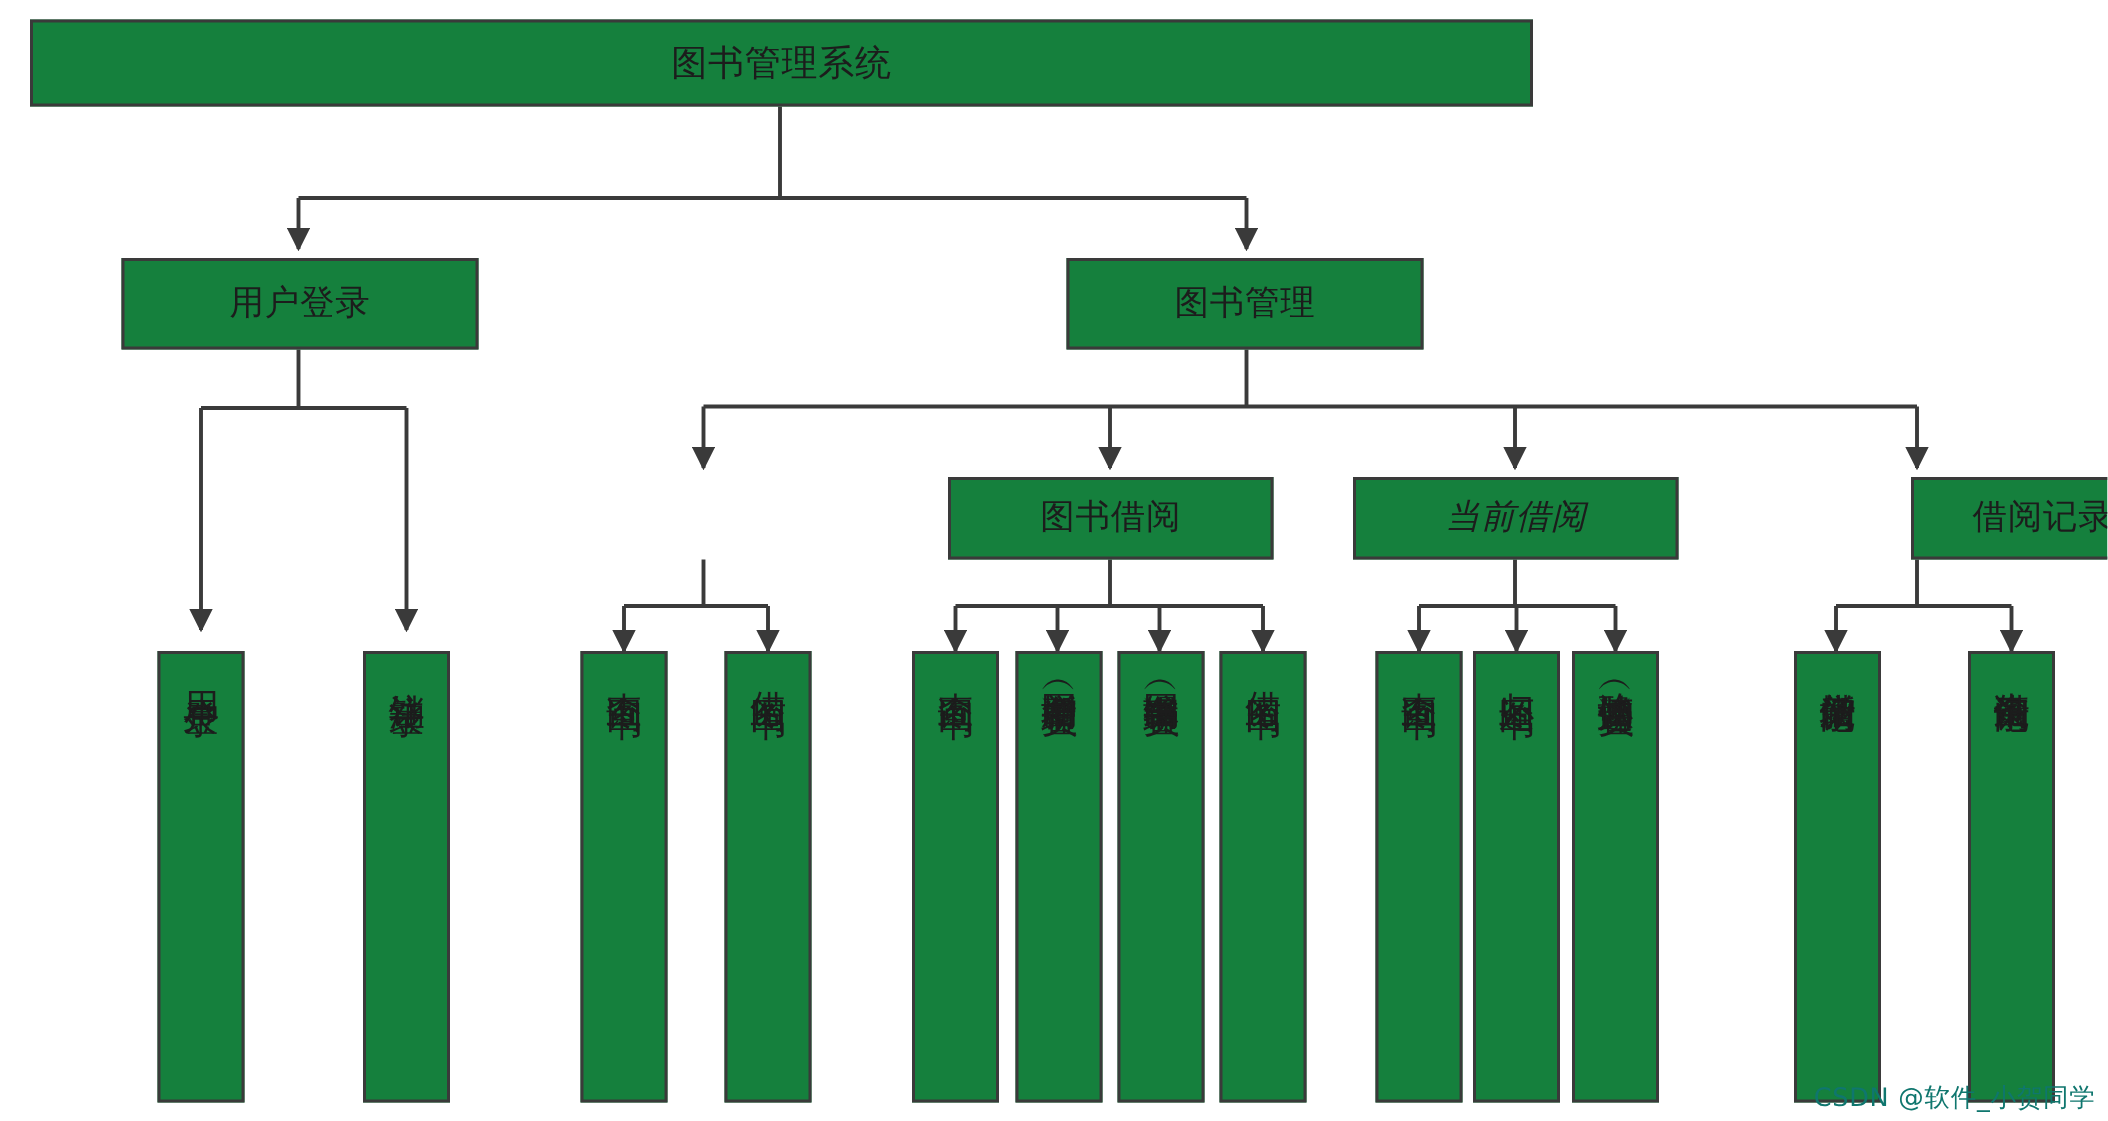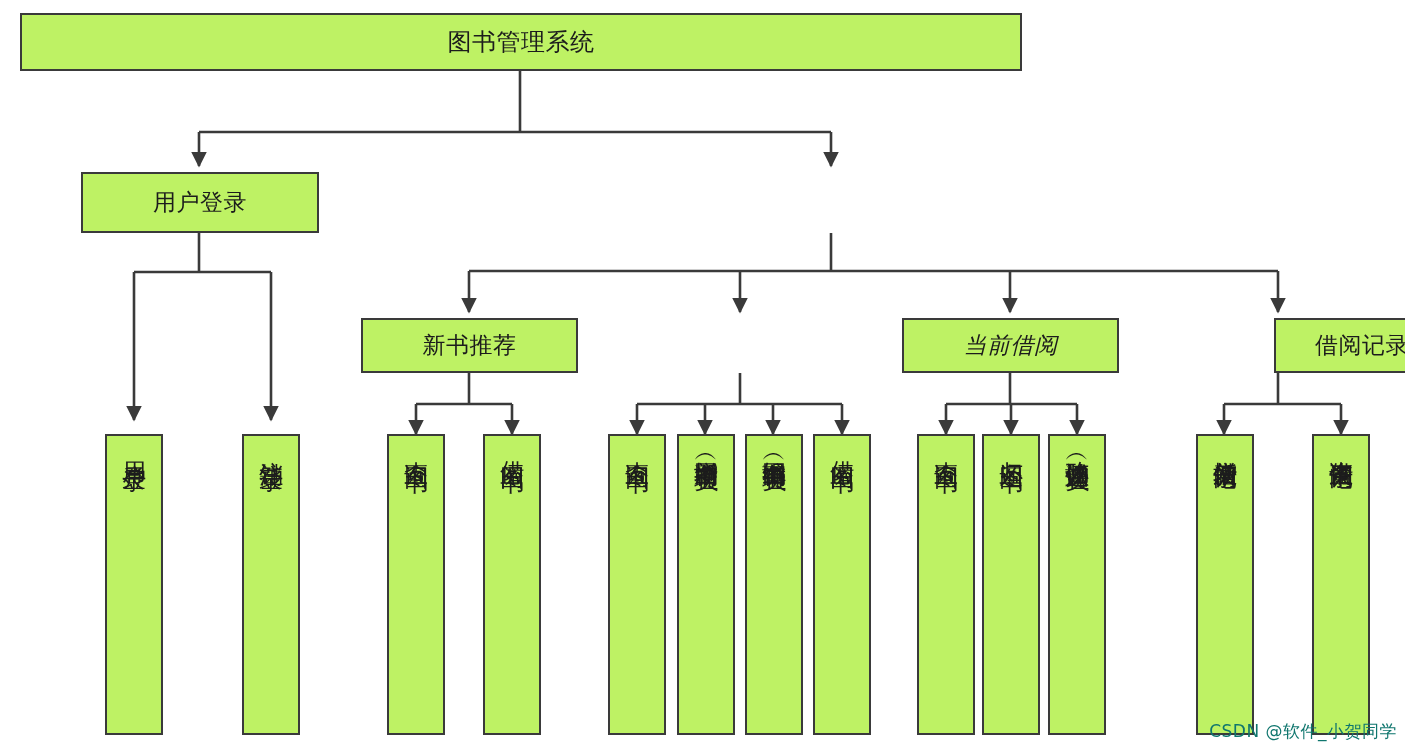--- a/index.html
+++ b/index.html
@@ -22,21 +22,21 @@
     position: absolute;
     left: 0;
     top: 0;
     width: 1405px;
     height: 747px;
     pointer-events: none;
   }
   .node {
     position: absolute;
     box-sizing: border-box;
-    background: #bef264;
+    background: #15803d;
     border: 2.5px solid #3a3a3a;
     display: flex;
     align-items: center;
     justify-content: center;
     overflow: hidden;
   }
   .node .label {
     color: #1c1c1c;
     text-align: center;
     line-height: 1.18;
@@ -132,25 +132,28 @@
   </svg>
 
   <div class="node horizontal root" style="left:20px; top:13px; width:1002px; height:58px;">
     <span class="label">图书管理系统</span>
   </div>
 
   <div class="node horizontal" style="left:81px; top:172px; width:238px; height:61px;">
     <span class="label">用户登录</span>
   </div>
 
-
-  <div class="node horizontal" style="left:361px; top:318px; width:217px; height:55px;">
-    <span class="label">新书推荐</span>
-  </div>
-
+  <div class="node horizontal" style="left:711px; top:172px; width:238px; height:61px;">
+    <span class="label">图书管理</span>
+  </div>
+
+
+  <div class="node horizontal" style="left:632px; top:318px; width:217px; height:55px;">
+    <span class="label">图书借阅</span>
+  </div>
 
   <div class="node horizontal" style="left:902px; top:318px; width:217px; height:55px;font-style:italic;">
     <span class="label">当前借阅</span>
   </div>
 
   <div class="node horizontal" style="left:1232px; top:318px; width:176px; height:55px;margin-left:42px;">
     <span class="label">借阅记录</span>
   </div>
 
   <div class="node vertical" style="left:105px; top:434px; width:58px; height:301px;">

